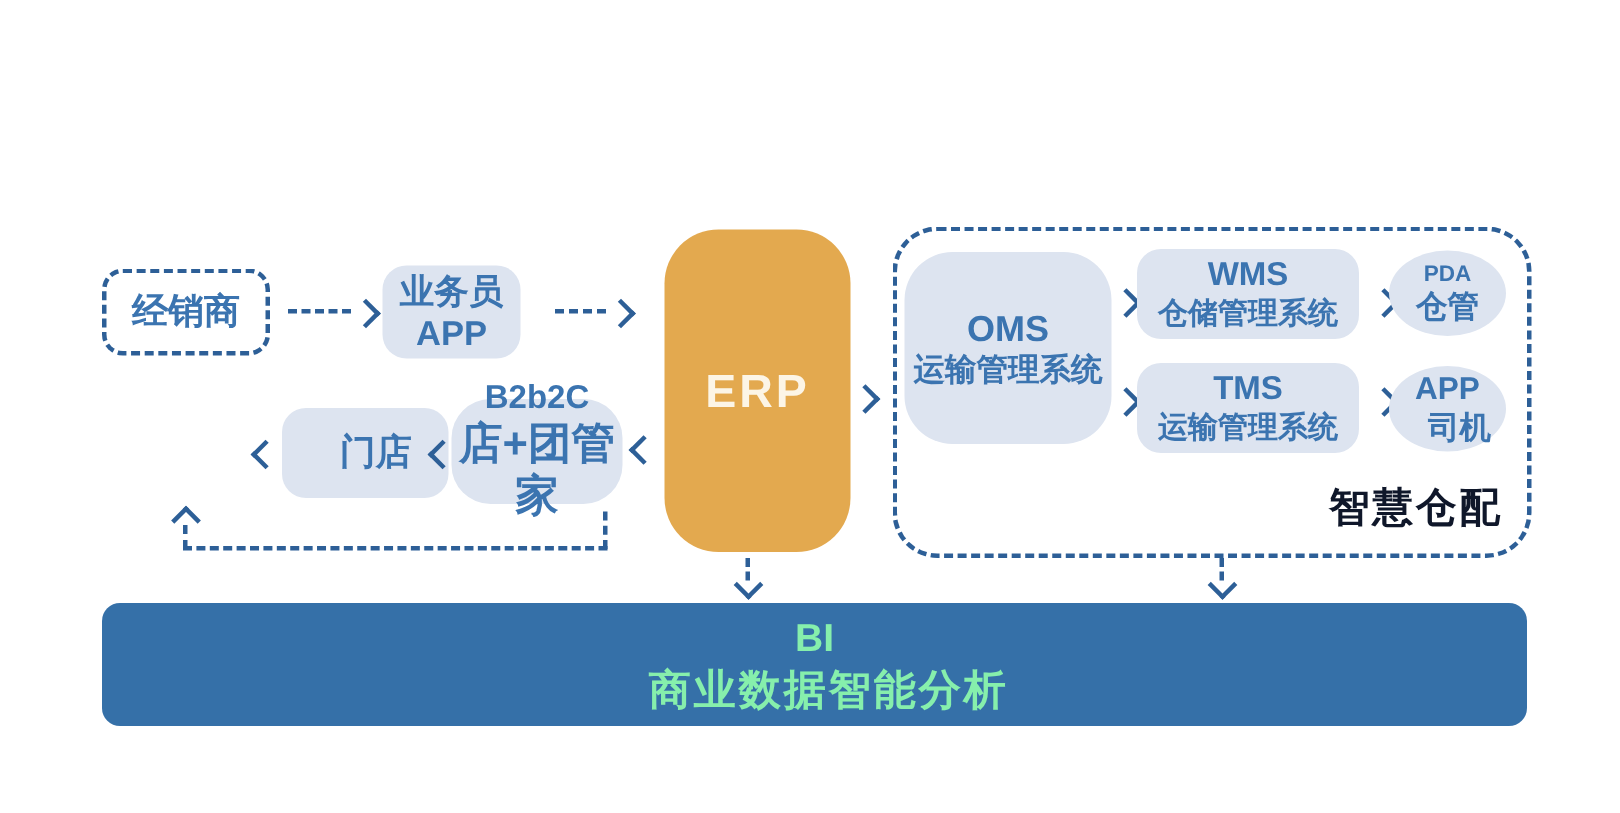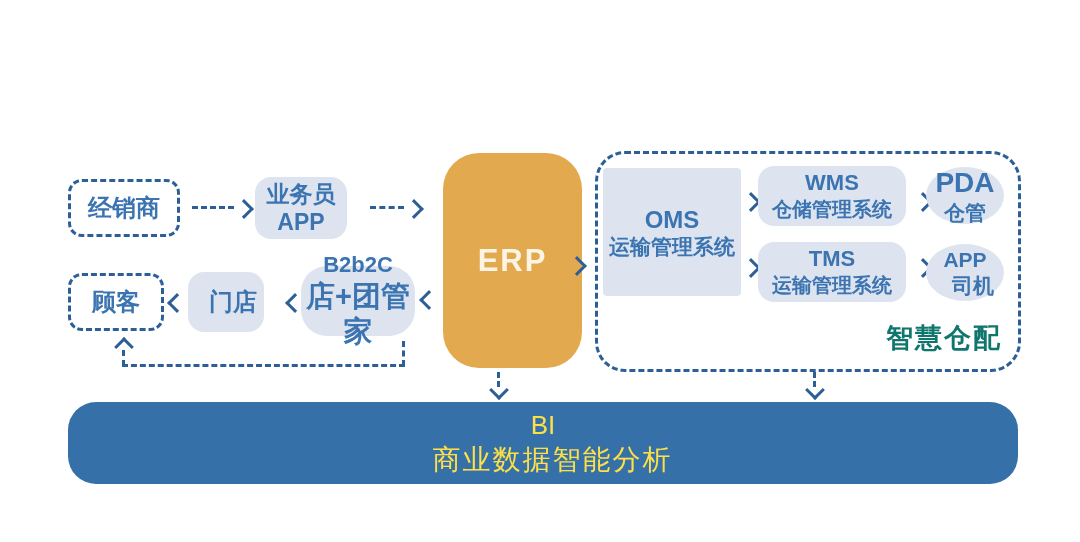--- a/index.html
+++ b/index.html
@@ -39,23 +39,23 @@
   }
   .chev-right { transform:rotate(45deg); }
   .chev-left  { transform:rotate(-135deg); }
   .chev-down  { transform:rotate(135deg); }
   .chev-up    { transform:rotate(-45deg); }
   
   .hdash { position:absolute; height:0; border-top:3px dashed #2d5f97; }
   .vdash { position:absolute; width:0; border-left:3px dashed #2d5f97; }
   
   .bi-bar {
-    background:#3570a8; border-radius:28px; color:#fde047; font-weight:normal;
+    background:#3570a8; border-radius:12px; color:#86efac; font-weight:bold;
   }
-  .zone-label { color:#0f766e; font-weight:bold; font-size:27px; letter-spacing:2px; }
+  .zone-label { color:#0f172a; font-weight:bold; font-size:27px; letter-spacing:2px; }
 </style>
 </head>
 <body>
 
 <div class="stage">
 
 
   <div class="abs box dashedbox" style="left:68px; top:179px; width:112px; height:58px;">
     <div class="blue-t l1" style="font-size:24px;text-align:right;">经销商</div>
   </div>
@@ -64,53 +64,50 @@
   <div class="chev chev-right" style="left:237px; top:202px;"></div>
 
   <div class="abs box bluebox" style="left:255px; top:177px; width:92px; height:62px;">
     <div class="blue-t l1" style="font-size:23px;">业务员</div>
     <div class="blue-t l2" style="font-size:23px;">APP</div>
   </div>
 
   <div class="hdash" style="left:370px; top:206px; width:34px;"></div>
   <div class="chev chev-right" style="left:407px; top:202px;"></div>
 
-  <div class="abs box dashedbox" style="left:68px; top:273px; width:96px; height:58px;">
-    <div class="blue-t l1" style="font-size:24px;">顾客</div>
-  </div>
 
   <div class="chev chev-left" style="left:170px; top:296px;"></div>
 
-  <div class="abs box bluebox" style="left:188px; top:272px; width:76px; height:60px;padding-left:14px;">
+  <div class="abs box bluebox" style="left:188px; top:272px; width:111px; height:60px;padding-left:14px;">
     <div class="blue-t l1" style="font-size:24px;">门店</div>
   </div>
 
   <div class="chev chev-left" style="left:288px; top:296px;"></div>
 
   <div class="abs box bluebox" style="left:301px; top:266px; width:114px; height:70px;border-radius:26px;">
     <div class="blue-t l1" style="font-size:22px;">B2b2C</div>
     <div class="blue-t l2" style="font-size:29px;">店+团管家</div>
   </div>
 
   <div class="chev chev-left" style="left:422px; top:293px;"></div>
 
   <div class="vdash" style="left:402px; top:341px; height:25px;"></div>
   <div class="hdash" style="left:122px; top:364px; width:283px;"></div>
   <div class="vdash" style="left:122px; top:350px; height:16px;"></div>
   <div class="chev chev-up" style="left:117px; top:340px;"></div>
 
-  <div class="abs box erp" style="left:443px; top:153px; width:139px; height:215px;">
+  <div class="abs box erp" style="left:443px; top:153px; width:124px; height:215px;">
     <div class="l1" style="font-size:31px;">ERP</div>
   </div>
 
   <div class="chev chev-right" style="left:570px; top:259px;"></div>
 
   <div class="abs wh-container" style="left:595px; top:151px; width:420px; height:215px;"></div>
 
-  <div class="abs box bluebox" style="left:603px; top:168px; width:138px; height:128px; border-radius:4px;">
+  <div class="abs box bluebox" style="left:603px; top:168px; width:138px; height:128px; border-radius:32px;">
     <div class="blue-t l1" style="font-size:24px;">OMS</div>
     <div class="blue-t l2" style="font-size:21px;">运输管理系统</div>
   </div>
 
   <div class="chev chev-right" style="left:744px; top:195px;"></div>
   <div class="chev chev-right" style="left:744px; top:261px;"></div>
 
   <div class="abs box bluebox" style="left:758px; top:166px; width:148px; height:60px;">
     <div class="blue-t l1" style="font-size:22px;">WMS</div>
     <div class="blue-t l2" style="font-size:20px;">仓储管理系统</div>
@@ -118,21 +115,21 @@
 
   <div class="abs box bluebox" style="left:758px; top:242px; width:148px; height:60px;">
     <div class="blue-t l1" style="font-size:22px;">TMS</div>
     <div class="blue-t l2" style="font-size:20px;">运输管理系统</div>
   </div>
 
   <div class="chev chev-right" style="left:916px; top:195px;"></div>
   <div class="chev chev-right" style="left:916px; top:261px;"></div>
 
   <div class="abs box bluebox ellipse" style="left:926px; top:167px; width:78px; height:57px;">
-    <div class="blue-t l1" style="font-size:28px;">PDA</div>
+    <div class="blue-t l1" style="font-size:15px;">PDA</div>
     <div class="blue-t l2" style="font-size:21px;">仓管</div>
   </div>
 
   <div class="abs box bluebox ellipse" style="left:926px; top:244px; width:78px; height:57px;">
     <div class="blue-t l1" style="font-size:21px;">APP</div>
     <div class="blue-t l2" style="font-size:21px;margin-left:16px;">司机</div>
   </div>
 
   <div class="abs zone-label" style="left:886px; top:320px;">智慧仓配</div>
 

